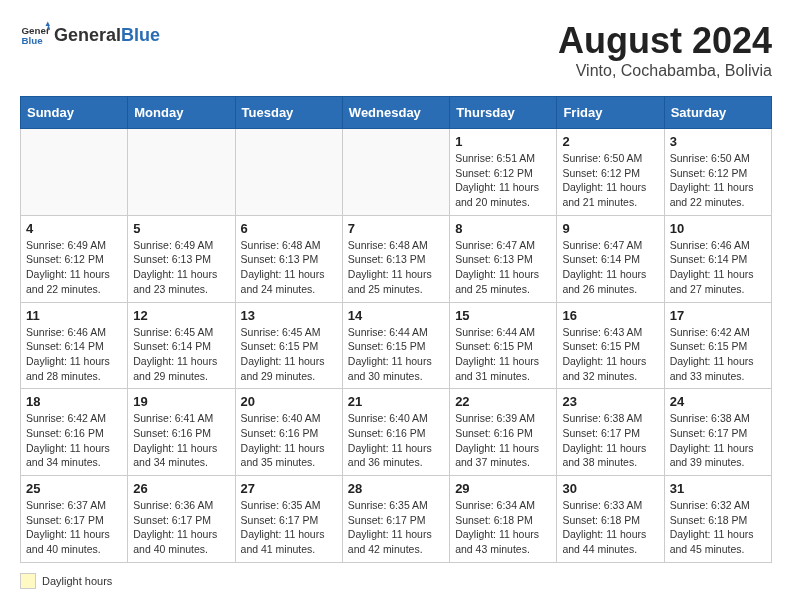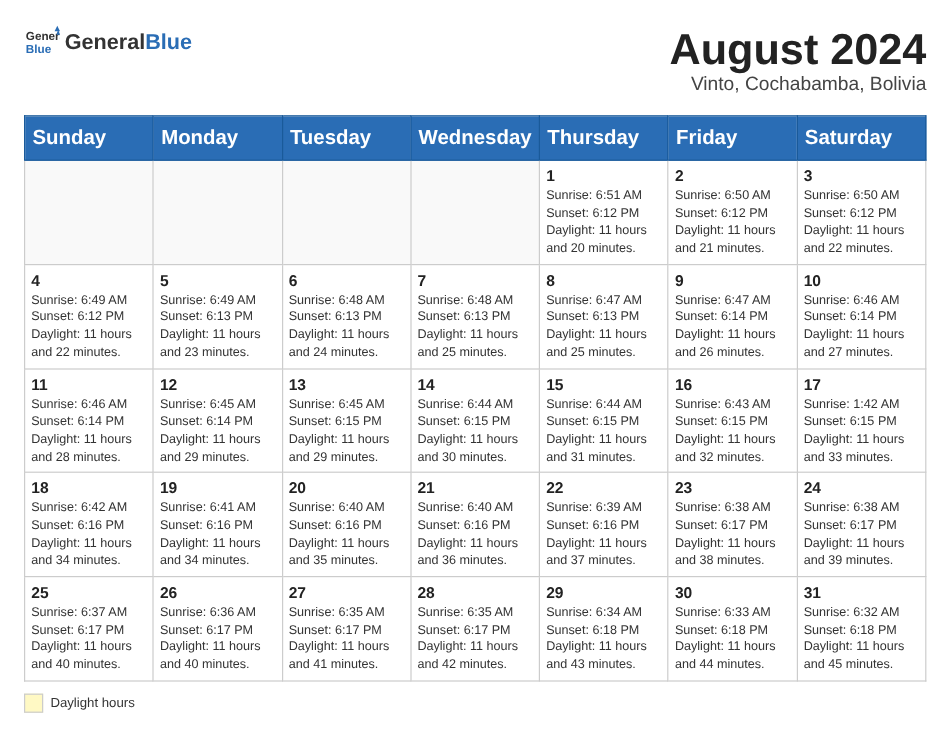--- a/index.html
+++ b/index.html
@@ -38,21 +38,21 @@
       color: #444;
     }
     .calendar {
       width: 100%;
       border-collapse: collapse;
     }
     .calendar th {
       background: #2a6db5;
       color: #fff;
       padding: 8px 6px;
-      font-size: 17px;
+      font-size: 13px;
       font-weight: bold;
       text-align: left;
       border: 1px solid #1a5a9a;
     }
     .calendar td {
       border: 1px solid #ccc;
       vertical-align: top;
       padding: 5px 5px;
       width: calc(100% / 7);
       font-size: 11px;
@@ -227,21 +227,21 @@
 Daylight: 11 hours and 31 minutes.</div>
         </td>
         <td>
           <div class="day-num">16</div>
           <div class="day-info">Sunrise: 6:43 AM
 Sunset: 6:15 PM
 Daylight: 11 hours and 32 minutes.</div>
         </td>
         <td>
           <div class="day-num">17</div>
-          <div class="day-info">Sunrise: 1:42 AM
+          <div class="day-info">Sunrise: 6:42 AM
 Sunset: 6:15 PM
 Daylight: 11 hours and 33 minutes.</div>
         </td>
       </tr>
       <tr>
         <td>
           <div class="day-num">18</div>
           <div class="day-info">Sunrise: 6:42 AM
 Sunset: 6:16 PM
 Daylight: 11 hours and 34 minutes.</div>

